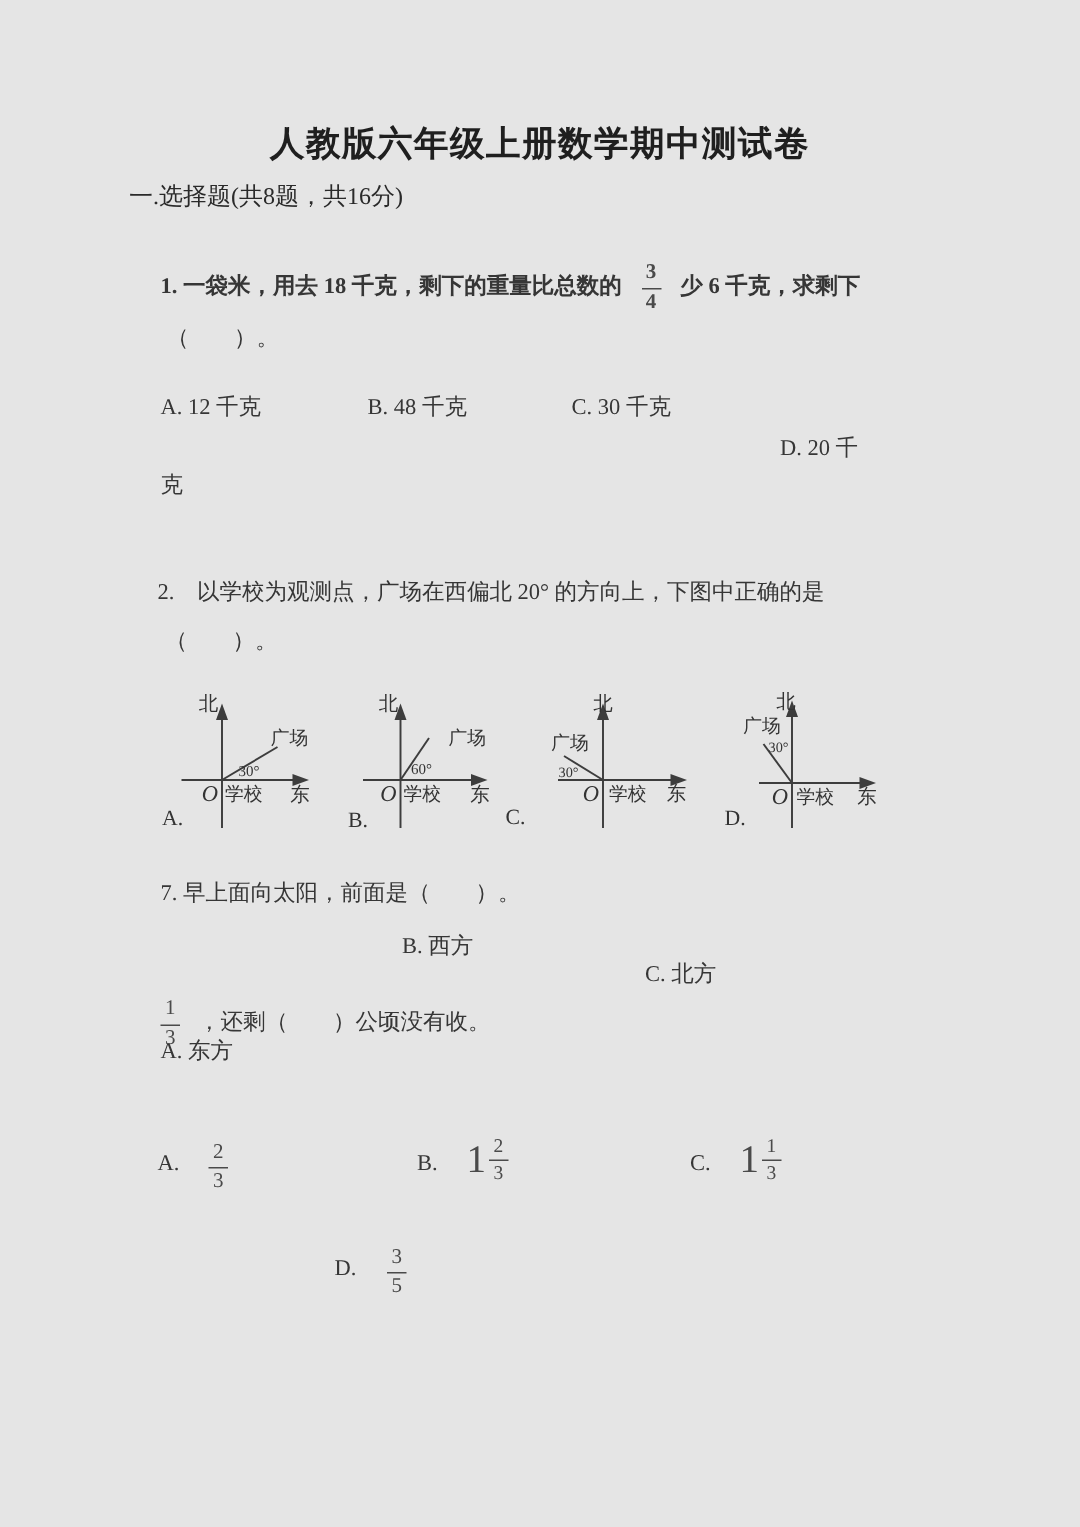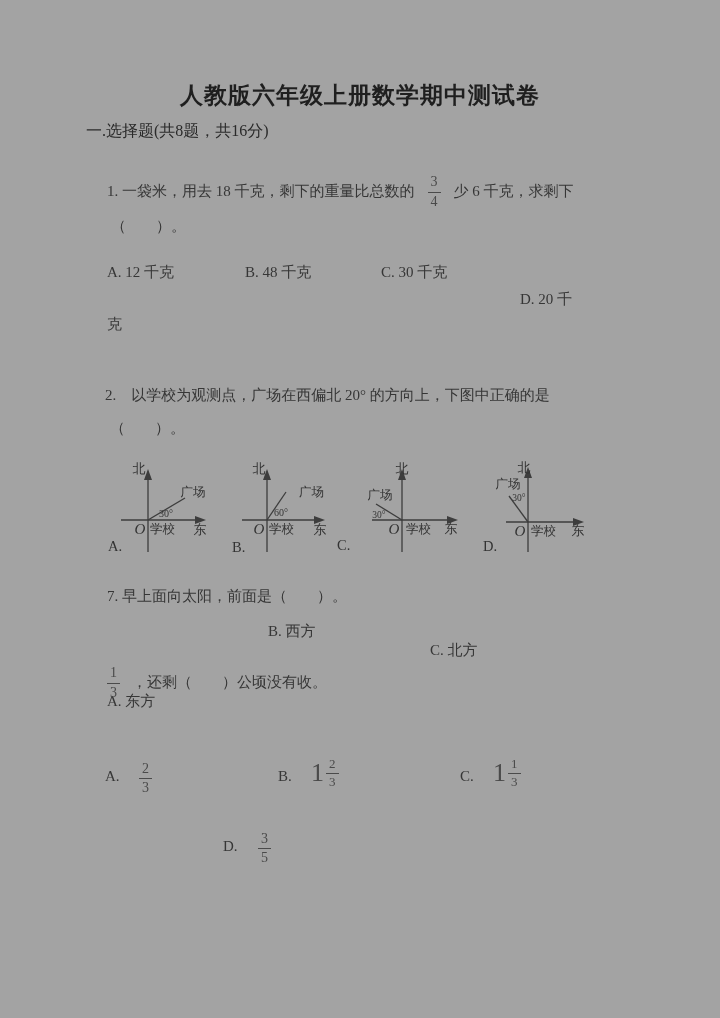--- a/index.html
+++ b/index.html
@@ -1,31 +1,31 @@
 <!DOCTYPE html>
 <html><head>
 <meta charset="utf-8">
 <style>
   html, body { margin:0; padding:0; background:#ffffff; }
   .page {
-    position:relative; width:720px; height:1018px; background:#a3a3a3;
+    position:relative; width:720px; height:1018px; background:#e5e5e5;
     font-family:"Liberation Serif","DejaVu Serif",serif; color:#363636;
     overflow:hidden;
   }
   .abs { position:absolute; }
   .title {
     left:0; right:0; top:80px; text-align:center;
     font-size:23px; font-weight:bold; color:#1f1f1f; letter-spacing:1px;
   }
   .section {
     left:86px; top:121px; font-size:16px; font-weight:normal; color:#2a2a2a;
   }
   .bodytext { font-size:15px; color:#363636; line-height:1.3; }
   .flexline { display:flex; align-items:center; }
-  .q1-line1 { left:107px; top:170px; height:44px; column-gap:13px; }
+  .q1-line1 { left:107px; top:170px; height:44px; column-gap:13px;font-weight:bold; }
   .q1-line2 { left:111px; top:217px; }
   .q1-opt-a { left:107px; top:263px;text-align:center; }
   .q1-opt-b { left:245px; top:263px; }
   .q1-opt-c { left:381px; top:263px; }
   .q1-opt-d { left:520px; top:263px;margin-top:27px; }
   .q1-wrap  { left:107px; top:315px; }
   .q2-line1 { left:105px; top:386px; }
   .q2-line2 { left:110px; top:419px; }
   .q3-line1 { left:107px; top:587px; }
   .q3-opt-a { left:107px; top:644px;margin-top:48px; }

